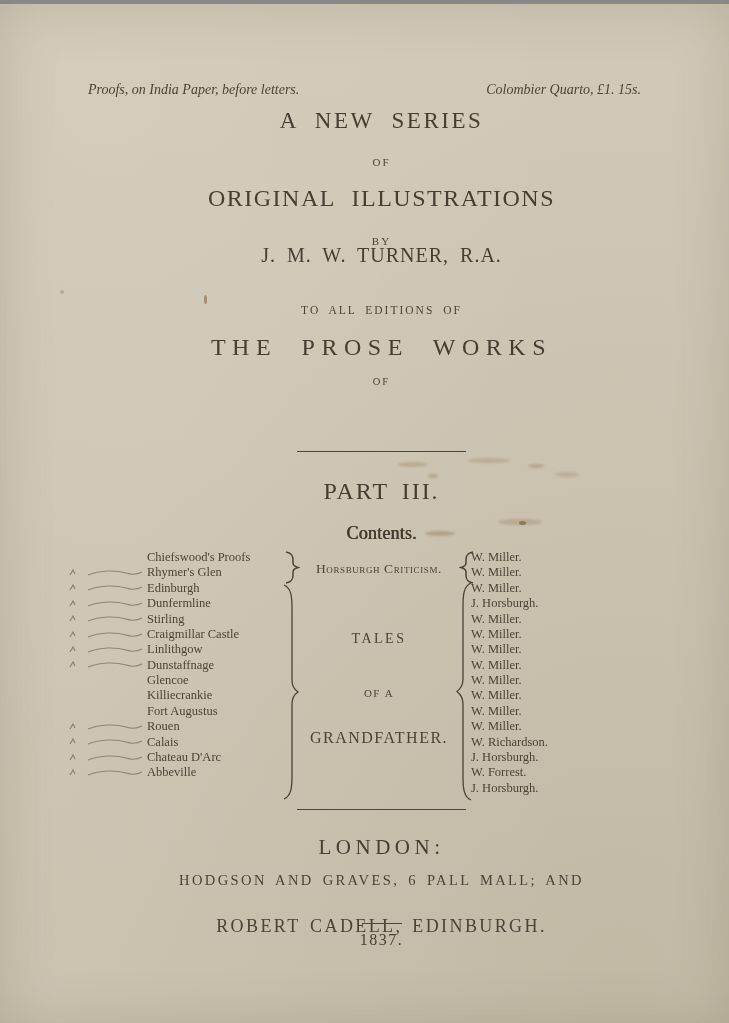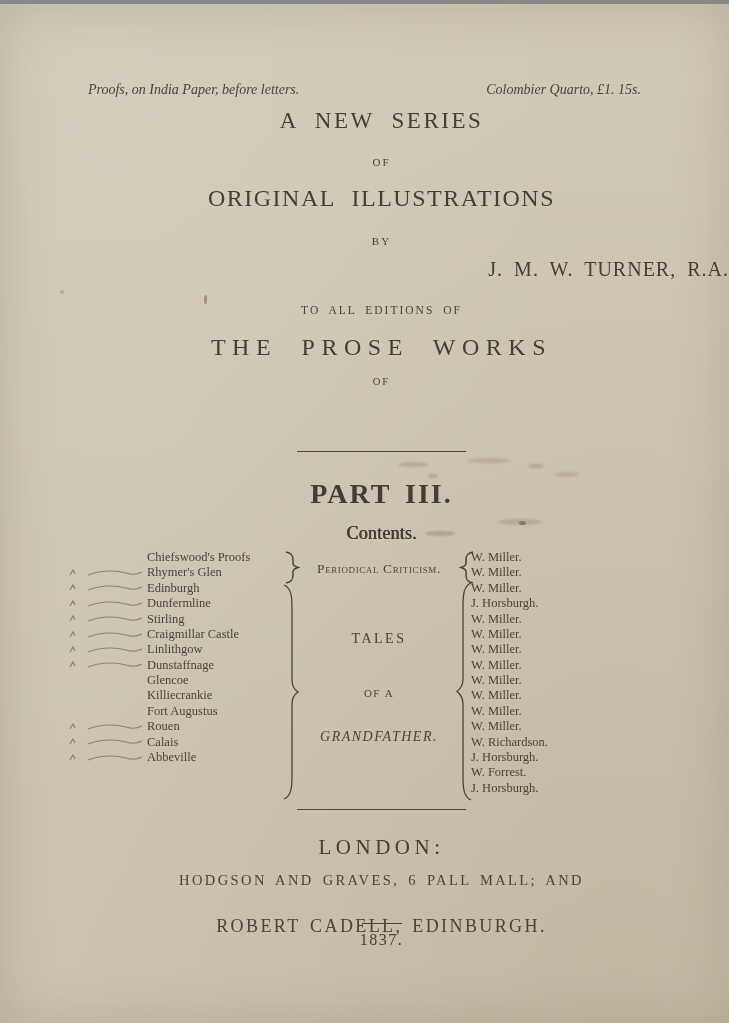--- a/index.html
+++ b/index.html
@@ -23,45 +23,45 @@
   .ital{font-style:italic;}
   .topnotes{
     position:absolute;top:78px;left:88px;right:88px;
     display:flex;justify-content:space-between;
     font-size:14px;
   }
   .t-series{top:104px;font-size:23px;letter-spacing:2.5px;word-spacing:9px;color:#463e33;}
   .t-of1{top:152px;font-size:11px;letter-spacing:2px;}
   .t-orig{top:181px;font-size:24px;letter-spacing:1.5px;word-spacing:9px;color:#463e33;}
   .t-by{top:231px;font-size:11px;letter-spacing:2px;}
-  .t-turner{top:254px;font-size:20px;letter-spacing:1px;word-spacing:5px;color:#463e33;text-align:right;}
+  .t-turner{top:240px;font-size:20px;letter-spacing:1px;word-spacing:5px;color:#463e33;}
   .t-editions{top:300px;font-size:11.5px;letter-spacing:2px;word-spacing:4px;}
   .t-prose{top:330px;font-size:24px;letter-spacing:6.5px;word-spacing:12px;color:#463e33;}
   .t-of2{top:372px;font-size:10.5px;letter-spacing:2px;}
   .t-scott{top:396px;font-size:20px;letter-spacing:1.8px;word-spacing:4px;color:#463e33;}
   .sc{font-variant-caps:small-caps;margin-left:5px;}
   .smallcaps{font-variant-caps:small-caps;}
   .rule{position:absolute;height:0;border-top:1.6px solid #4e463b;}
   .rule1{top:447px;left:297px;width:169px;}
   .rule2{top:805px;left:297px;width:169px;}
   .rule3{top:919px;left:362px;width:40px;border-top-width:1.4px;}
-  .t-part{top:474px;font-size:28px;font-weight:700;letter-spacing:2px;word-spacing:5px;color:#453d32;}
+  .t-part{top:474px;font-size:24px;font-weight:400;letter-spacing:2px;word-spacing:5px;color:#453d32;}
   .t-contents{top:519px;font-size:18px;font-weight:400;letter-spacing:0.2px;
               text-shadow:0.6px 0 0 currentColor;color:#443c31;}
   
   .col{position:absolute;top:546px;}
   .crow{height:15.38px;line-height:15.38px;font-size:12.5px;display:flex;align-items:center;}
   .places-col{left:64px;width:240px;}
   .markcell{display:inline-block;width:83px;flex:0 0 83px;}
   .engr-col{left:471px;width:130px;}
   .midlabel{position:absolute;left:298px;width:162px;text-align:center;white-space:nowrap;}
   .lbl-periodical{top:557px;font-size:13.5px;letter-spacing:0.6px;}
   .lbl-tales{top:627px;font-size:14px;letter-spacing:2.5px;}
   .lbl-ofa{top:683px;font-size:11px;letter-spacing:1.5px;}
-  .lbl-grandfather{top:725px;font-size:14px;letter-spacing:1.5px;font-style:italic;}
+  .lbl-grandfather{top:725px;font-size:16px;letter-spacing:1.5px;}
   
   .t-london{top:831px;font-size:21px;letter-spacing:4.5px;color:#463e33;}
   .t-pub1{top:868px;font-size:14.5px;letter-spacing:2.4px;word-spacing:3px;}
   .t-pub2{top:912px;font-size:18px;letter-spacing:2.4px;word-spacing:3px;}
   .t-year{top:927px;font-size:16px;letter-spacing:1.5px;color:#463e33;}
   
   .stain{position:absolute;border-radius:50%;pointer-events:none;}
   svg{display:block;}
 </style>
 </head>
@@ -206,28 +206,37 @@
         </span>
       <span>Calais</span>
     </div>
     <div class="crow">
       <span class="markcell">
           <svg width="80" height="12" viewBox="0 0 80 12">
             <path d="M6 8 L9 3 L11 7" fill="none" stroke="#7d7668" stroke-width="1.2" opacity="0.85"></path>
             <path d="M24 8 C36 3 52 3 62 6 C68 8 74 7 78 5" fill="none" stroke="#7d7668" stroke-width="1.1" opacity="0.8"></path>
           </svg>
         </span>
+      <span>Chateau D'Arc</span>
+    </div>
+    <div class="crow">
+      <span class="markcell">
+          <svg width="80" height="12" viewBox="0 0 80 12">
+            <path d="M6 8 L9 3 L11 7" fill="none" stroke="#7d7668" stroke-width="1.2" opacity="0.85"></path>
+            <path d="M24 8 C36 3 52 3 62 6 C68 8 74 7 78 5" fill="none" stroke="#7d7668" stroke-width="1.1" opacity="0.8"></path>
+          </svg>
+        </span>
       <span>Abbeville</span>
     </div>
   </div>
 
   <svg class="abs" style="left:285px;top:547px;" width="15" height="33" viewBox="0 0 15 33">
     <path d="M1 1 C7 2 8 5 8 9 L8 12 C8 14.5 9.5 15.5 13 16.5 C9.5 17.5 8 18.5 8 21 L8 24 C8 28 7 31 1 32" fill="none" stroke="#4b4337" stroke-width="1.5"></path>
   </svg>
-  <div class="midlabel lbl-periodical smallcaps">Periodical Criticism.</div>
+  <div class="midlabel lbl-periodical smallcaps">Horsburgh Criticism.</div>
   <svg class="abs" style="left:459px;top:547px;" width="15" height="33" viewBox="0 0 15 33">
     <path d="M14 1 C8 2 7 5 7 9 L7 12 C7 14.5 5.5 15.5 2 16.5 C5.5 17.5 7 18.5 7 21 L7 24 C7 28 8 31 14 32" fill="none" stroke="#4b4337" stroke-width="1.5"></path>
   </svg>
 
   <svg class="abs" style="left:283px;top:580px;" width="17" height="216" viewBox="0 0 17 216">
     <path d="M1 1 C8 4 9 12 9 24 L9 96 C9 102 10.5 105 15 108 C10.5 111 9 114 9 120 L9 192 C9 204 8 212 1 215" fill="none" stroke="#4b4337" stroke-width="1.3"></path>
   </svg>
   <div class="midlabel lbl-tales">TALES</div>
   <div class="midlabel lbl-ofa">OF A</div>
   <div class="midlabel lbl-grandfather">GRANDFATHER.</div>

